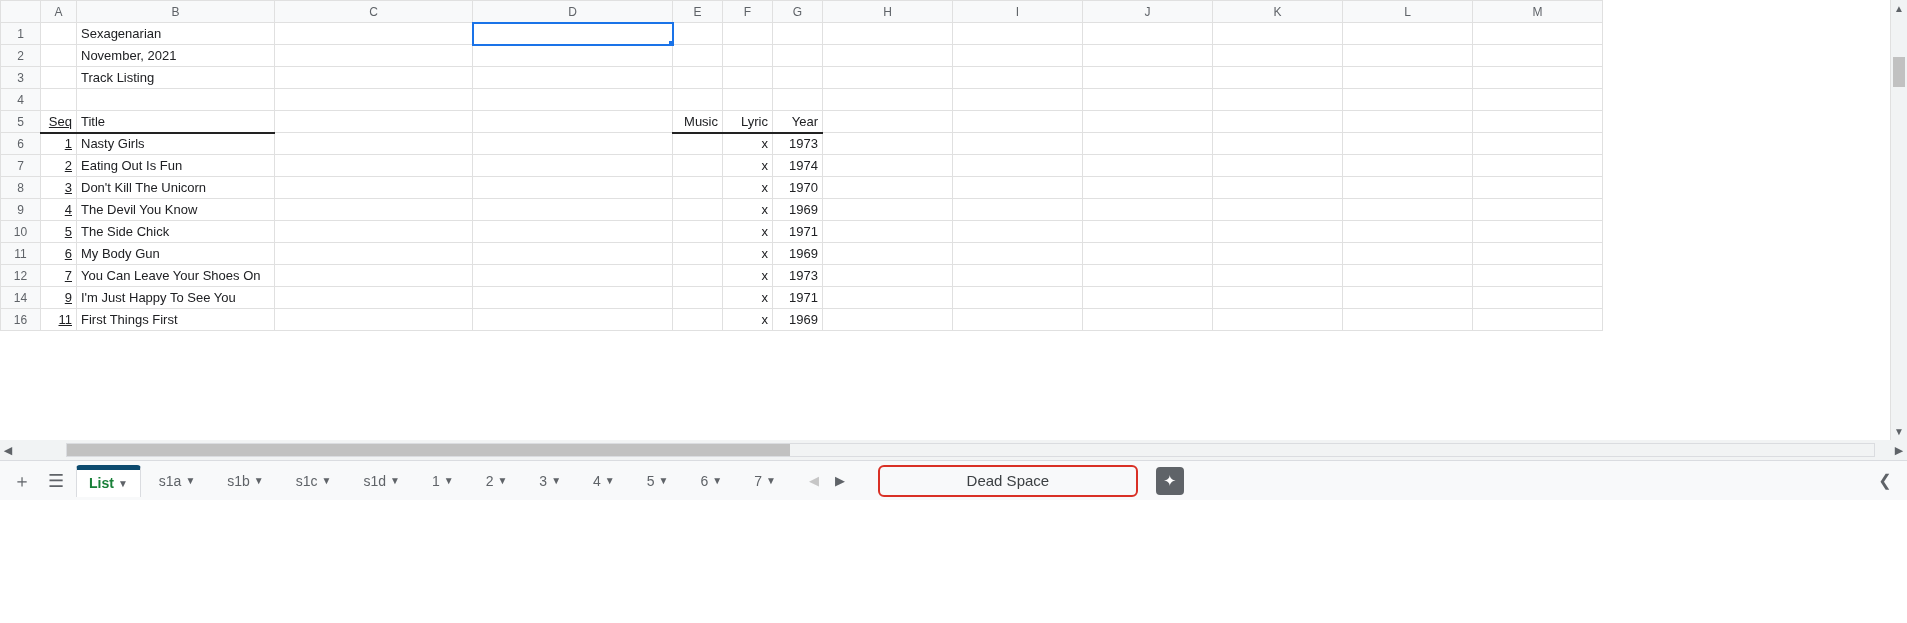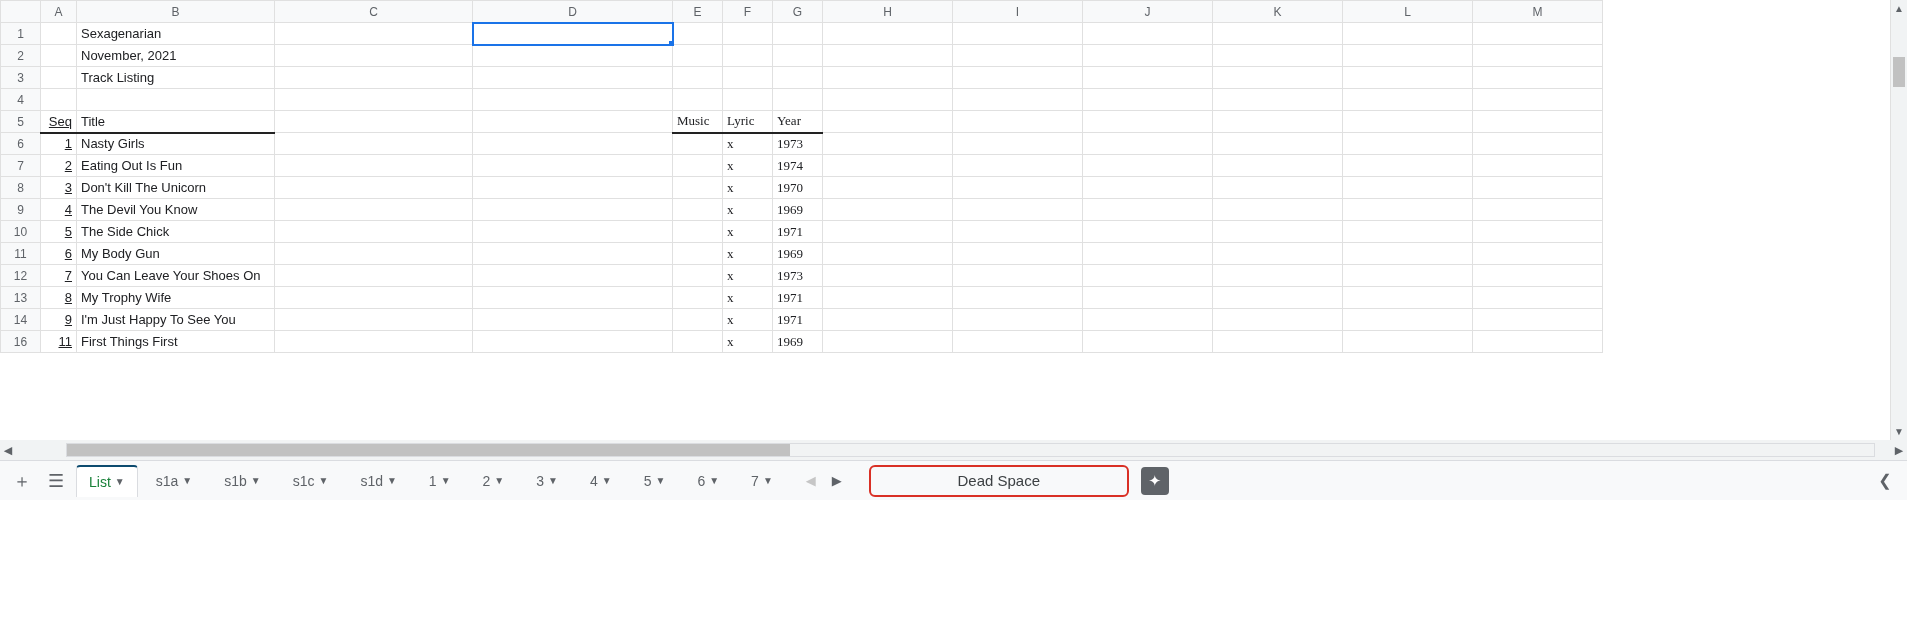--- a/index.html
+++ b/index.html
@@ -36,21 +36,21 @@
   .col-E { width: 50px; }
   .col-F { width: 50px; }
   .col-G { width: 50px; }
   .col-H { width: 130px; }
   .col-I { width: 130px; }
   .col-J { width: 130px; }
   .col-K { width: 130px; }
   .col-L { width: 130px; }
   .col-M { width: 130px; }
   .bold { font-weight: bold; }
-  .center { text-align: left; font-family: Liberation Serif, serif; }
+  .center { text-align: right; }
   .right { text-align: right; text-decoration: underline; }
   .hdr-underline { border-bottom: 2px solid #222 !important; }
   .active-cell {
     outline: 2px solid #1a73e8; outline-offset: -1px;
     position: relative;
   }
   .active-cell::after {
     content: ""; position: absolute; right: -3px; bottom: -3px;
     width: 6px; height: 6px; background: #1a73e8;
   }
@@ -99,41 +99,41 @@
     color: #5f6368; cursor: pointer; border-radius: 4px;
     font-size: 18px;
   }
   .tab {
     display: flex; align-items: center; gap: 4px;
     padding: 6px 12px; color: #5f6368; cursor: pointer;
     border-radius: 4px 4px 0 0; font-size: 14px;
     height: 32px;
   }
   .tab.active {
-    background: #fff; color: #188038; font-weight: 400;
-    border-top: 2px solid #0c4a6e;
+    background: #fff; color: #188038; font-weight: 700;
+    border-top: 5px solid #0c4a6e;
     border-left: 1px solid #dadce0;
     border-right: 1px solid #dadce0;
   }
   .tab .caret { font-size: 10px; color: #5f6368; }
   .tab-nav {
     display: flex; align-items: center; gap: 2px;
     margin-left: 8px; margin-right: 8px;
   }
   .tab-nav .navbtn {
     width: 24px; height: 24px; display: flex;
     align-items: center; justify-content: center;
     color: #5f6368; cursor: pointer; font-size: 13px;
   }
   .tab-nav .navbtn.disabled { color: #c6c6c6; }
   .deadspace {
     flex: 0 0 260px; height: 32px;
     border: 2.5px solid #d93025; border-radius: 6px;
     display: flex; align-items: center; justify-content: center;
-    color: #3c4043; font-size: 15px; margin: 0 6px;
+    color: #3c4043; font-size: 15px; margin: 0 12px;
   }
   .explore-btn {
     width: 28px; height: 28px; background: #5f6368;
     border-radius: 4px; display: flex; align-items: center;
     justify-content: center; color: #fff; font-size: 15px;
     cursor: pointer;
   }
   .sidepanel-toggle {
     width: 28px; height: 28px; display: flex;
     align-items: center; justify-content: center;
@@ -367,36 +367,20 @@
           <td class="center">x</td>
           <td class="center">1973</td>
           <td></td>
           <td></td>
           <td></td>
           <td></td>
           <td></td>
           <td></td>
         </tr>
         <tr>
-          <th class="rowhdr">13</th>
-          <td class="right">8</td>
-          <td>My Trophy Wife</td>
-          <td></td>
-          <td></td>
-          <td></td>
-          <td class="center">x</td>
-          <td class="center">1971</td>
-          <td></td>
-          <td></td>
-          <td></td>
-          <td></td>
-          <td></td>
-          <td></td>
-        </tr>
-        <tr>
           <th class="rowhdr">14</th>
           <td class="right">9</td>
           <td>I'm Just Happy To See You</td>
           <td></td>
           <td></td>
           <td></td>
           <td class="center">x</td>
           <td class="center">1971</td>
           <td></td>
           <td></td>

